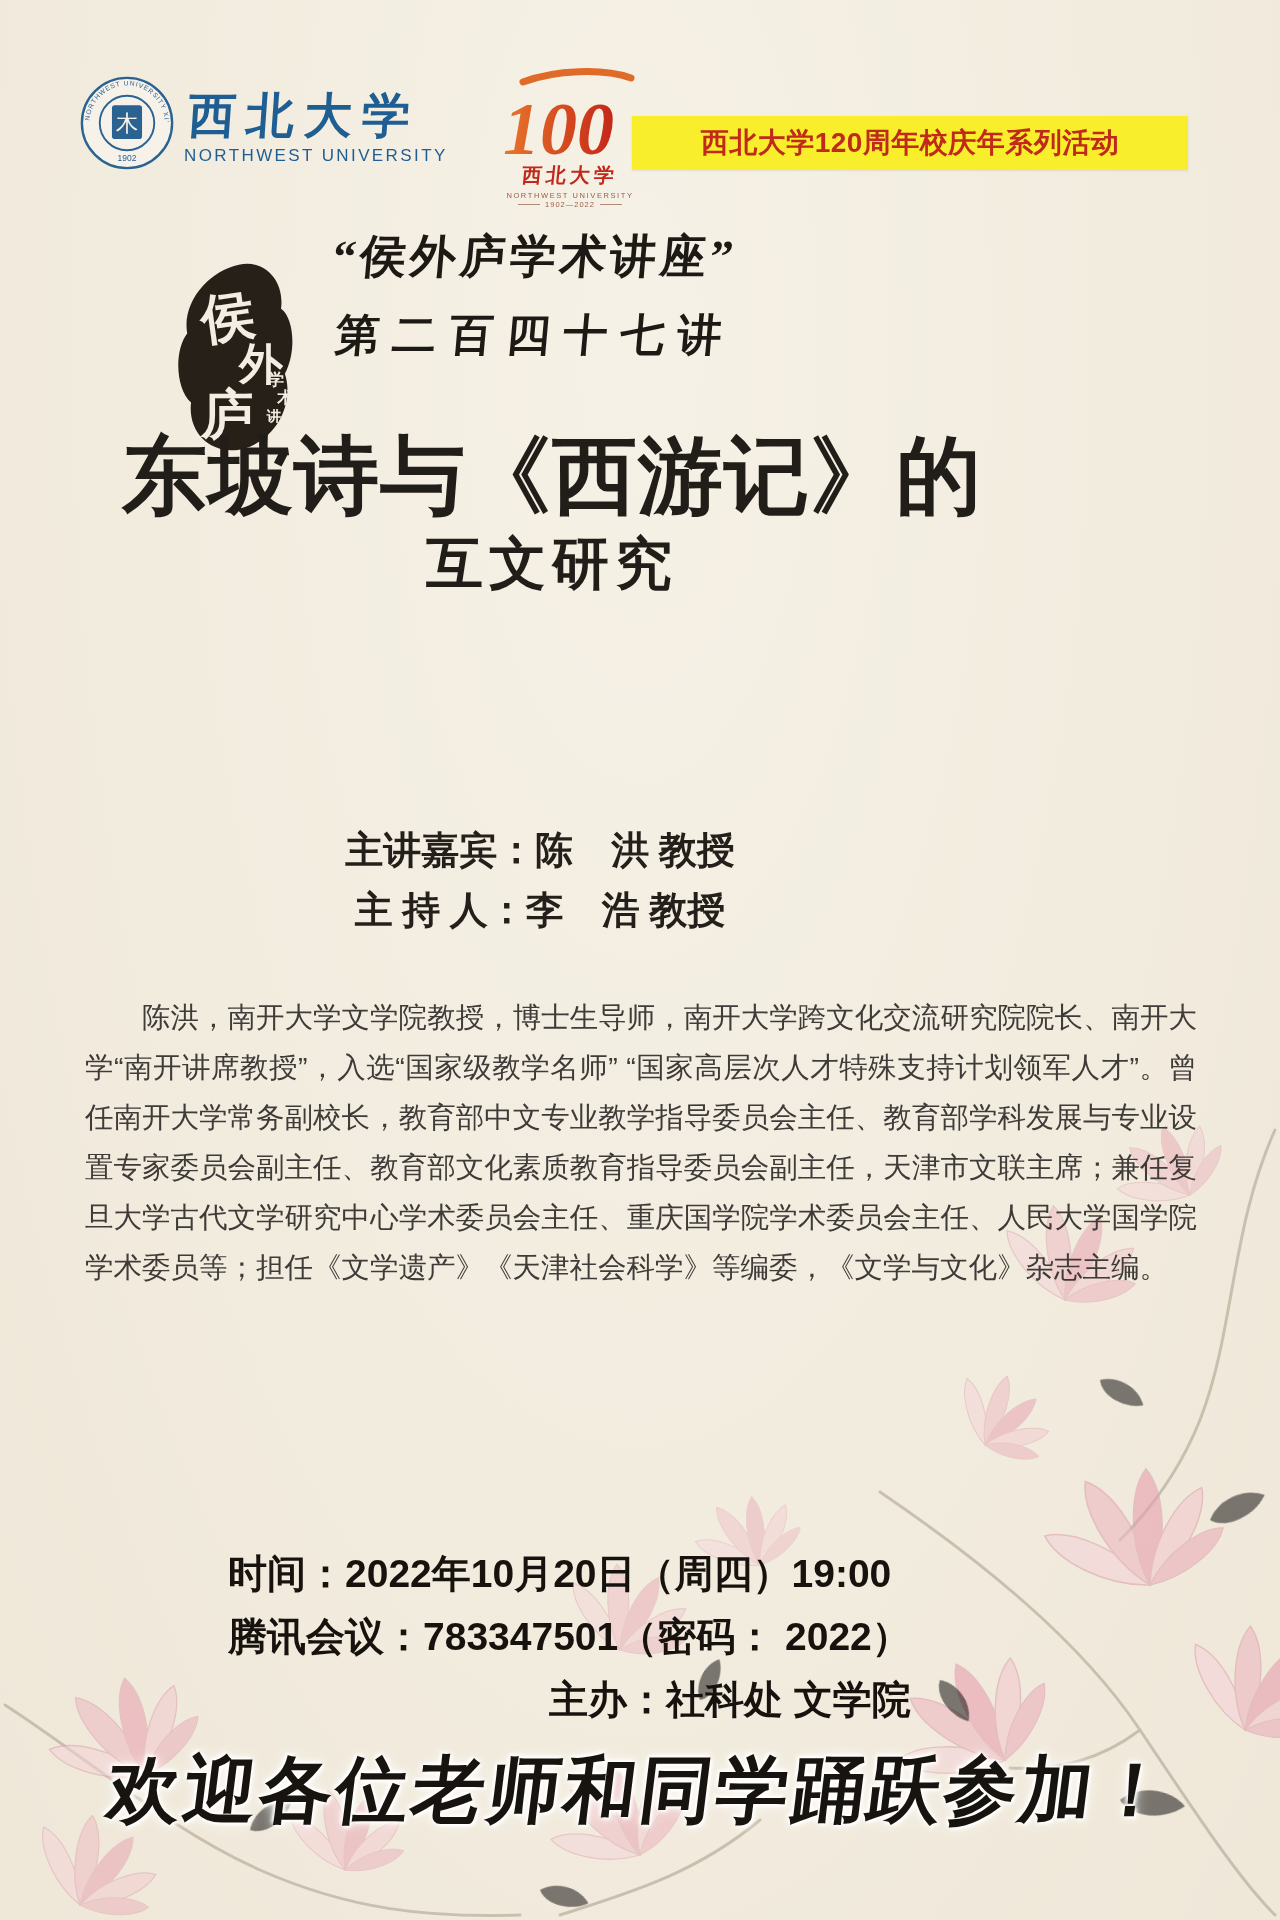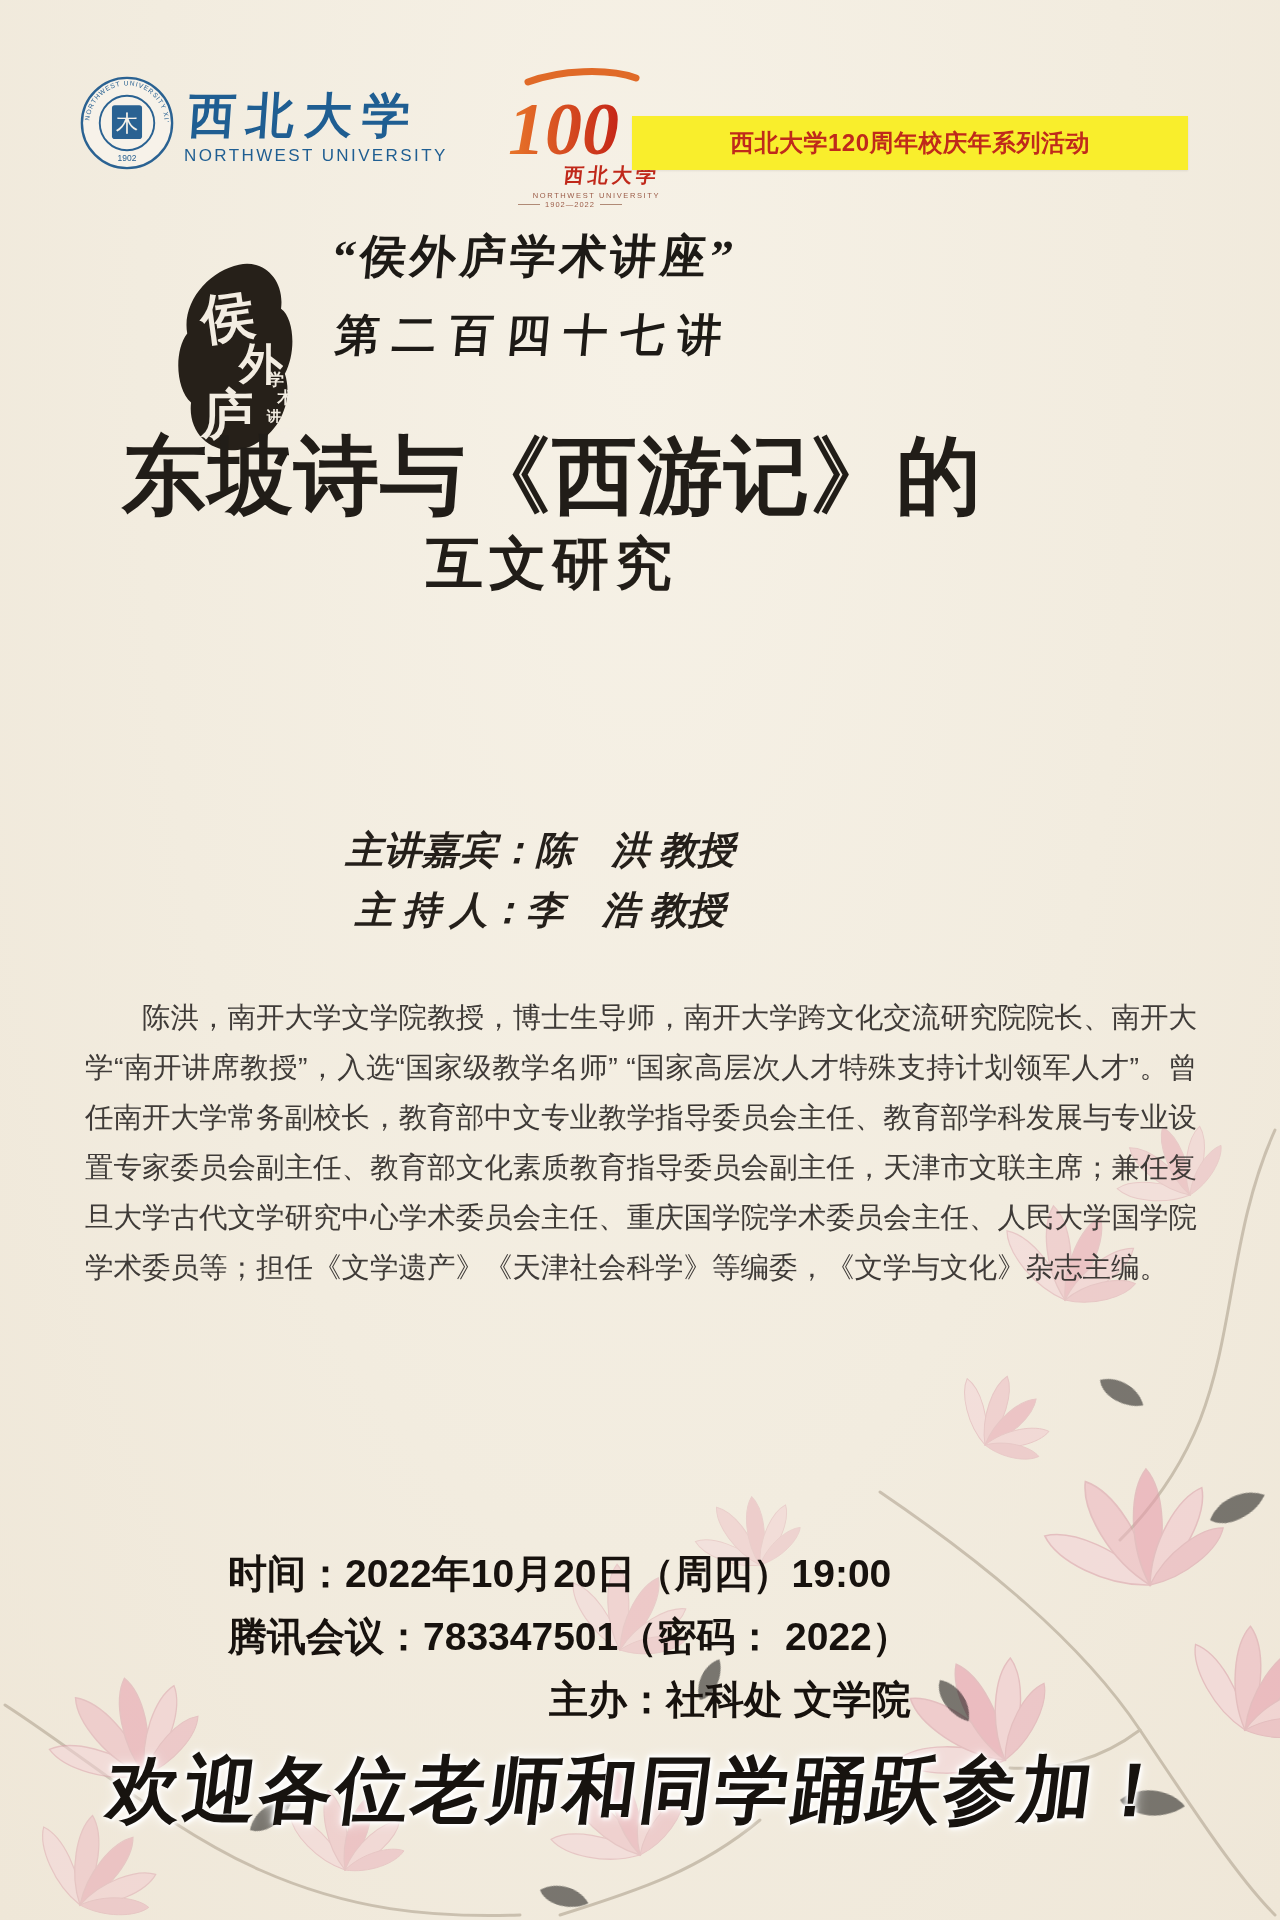--- a/index.html
+++ b/index.html
@@ -12,51 +12,51 @@
   .layer{position:absolute;inset:0;}
   .content{position:absolute;inset:0;z-index:2;}
   .flowers{z-index:1;}
 
   
   .emblem{position:absolute;left:80px;top:76px;width:94px;height:94px;}
   .uni-cn{position:absolute;left:188px;top:84px;font-size:48px;font-weight:bold;
     color:#1f5e92;letter-spacing:10px;transform:skewX(-4deg);}
   .uni-en{position:absolute;left:184px;top:146px;font-size:17px;color:#1f5e92;
     letter-spacing:2.4px;font-family:"Liberation Sans",sans-serif;}
-  .anniv{position:absolute;left:480px;top:66px;width:180px;text-align:right;}
+  .anniv{position:absolute;left:480px;top:66px;width:180px;text-align:center;}
   .anniv-cn{font-size:20px;font-weight:bold;color:#c0281a;letter-spacing:4px;
     transform:skewX(-6deg);margin-top:-4px;}
   .anniv-en{font-size:7.5px;color:#9b5b47;letter-spacing:1.6px;
     font-family:"Liberation Sans",sans-serif;margin-top:2px;}
   .anniv-years{font-size:7.5px;color:#9b5b47;letter-spacing:1px;
     font-family:"Liberation Sans",sans-serif;display:flex;align-items:center;justify-content:center;gap:5px;}
   .anniv-years::before,.anniv-years::after{content:"";display:inline-block;width:22px;
     border-top:1px solid #b08a76;}
   .banner{position:absolute;left:632px;top:116px;width:556px;height:54px;
     background:#f9ee2c;display:flex;align-items:center;justify-content:center;
     box-shadow:0 1px 2px rgba(0,0,0,.08);}
-  .banner-text{font-size:24px;font-weight:900;color:#bf2a1b;letter-spacing:.5px;
+  .banner-text{font-size:28px;font-weight:900;color:#bf2a1b;letter-spacing:.5px;
     font-family:"Liberation Sans",sans-serif;white-space:nowrap;}
 
   
   .stamp{position:absolute;left:170px;top:256px;width:134px;height:202px;}
   .series{position:absolute;left:295px;top:226px;width:480px;text-align:center;color:#1d1a16;}
   .series-l1{font-size:46px;font-weight:900;transform:skewX(-5deg);letter-spacing:4px;white-space:nowrap;}
   .series-l2{font-size:44px;font-weight:900;transform:skewX(-5deg);letter-spacing:13px;
     margin-top:18px;white-space:nowrap;}
 
   
   .main-title{position:absolute;left:12px;top:424px;width:1080px;text-align:center;
     color:#211d18;font-weight:900;line-height:1.24;}
   .mt-l1{font-size:85px;letter-spacing:1px;white-space:nowrap;}
   .mt-l2{font-size:57px;letter-spacing:6px;}
 
   
   .speakers{position:absolute;left:0;top:820px;width:1080px;text-align:center;
-    color:#241f1a;font-weight:900;font-style:italic;}
+    color:#241f1a;font-weight:900;}
   .speaker-line{font-size:38px;line-height:60px;white-space:nowrap;}
 
   
   .bio{position:absolute;left:85px;top:992px;width:1112px;
     font-family:"Liberation Sans",sans-serif;font-size:28.5px;line-height:50px;
     color:#3f3b38;text-align:justify;}
   .bio p{margin:0;text-indent:2em;}
 
   
   .details{position:absolute;left:228px;top:1542px;color:#17120e;

